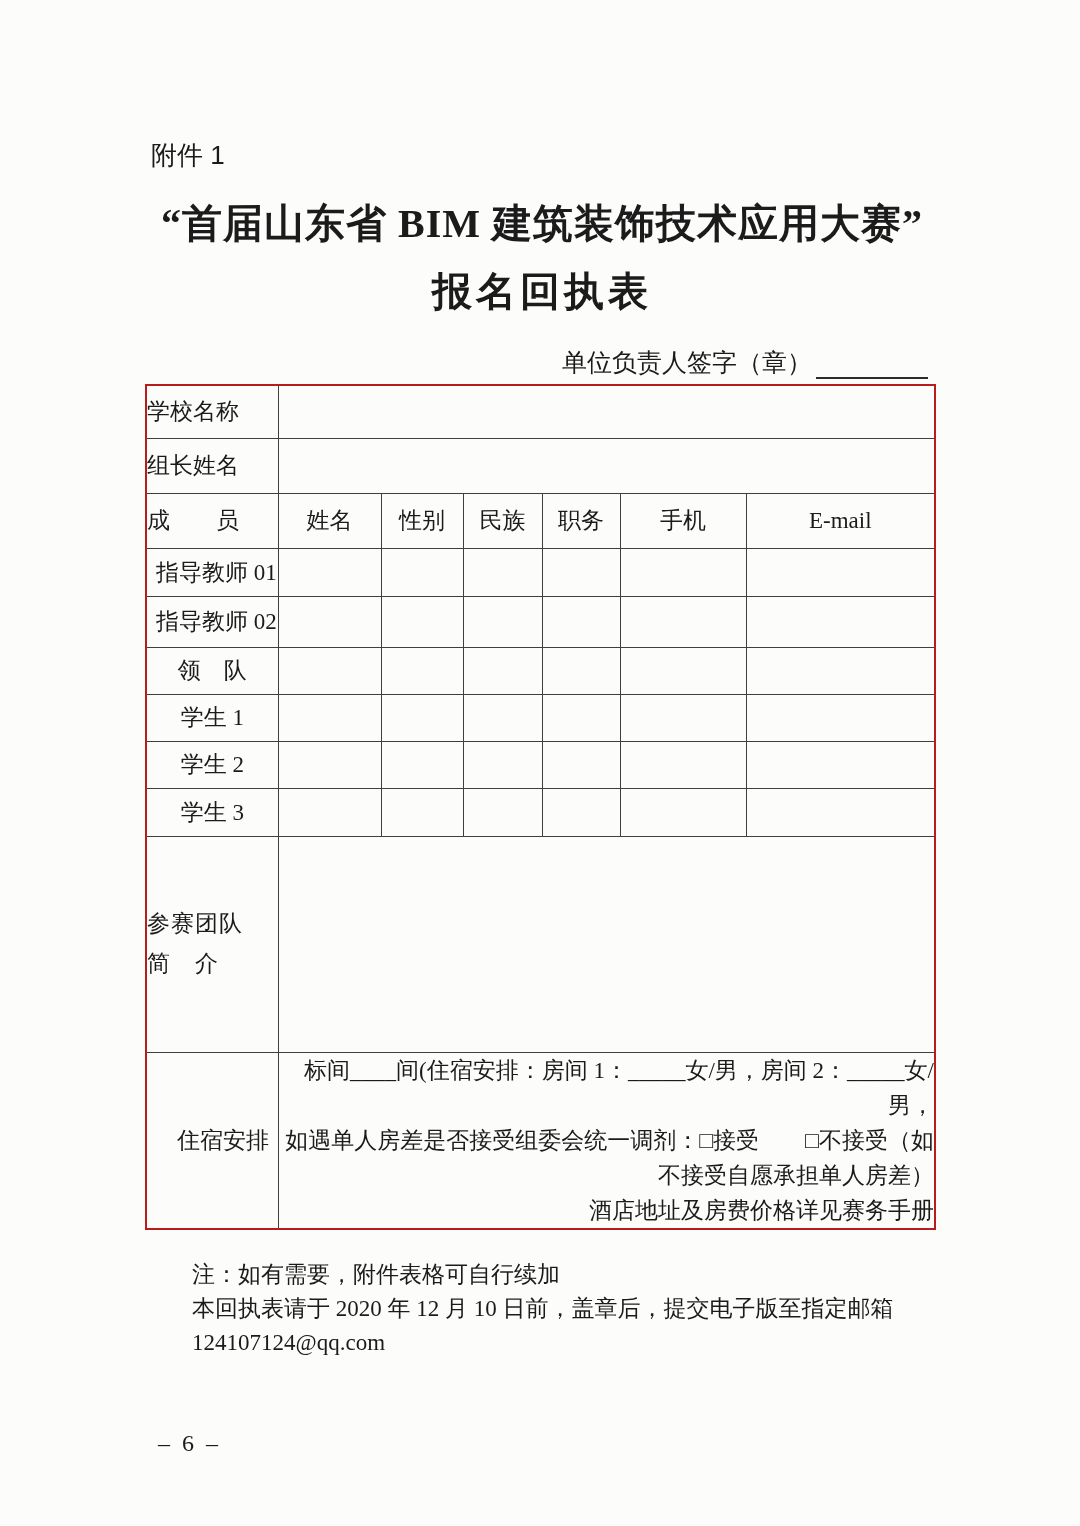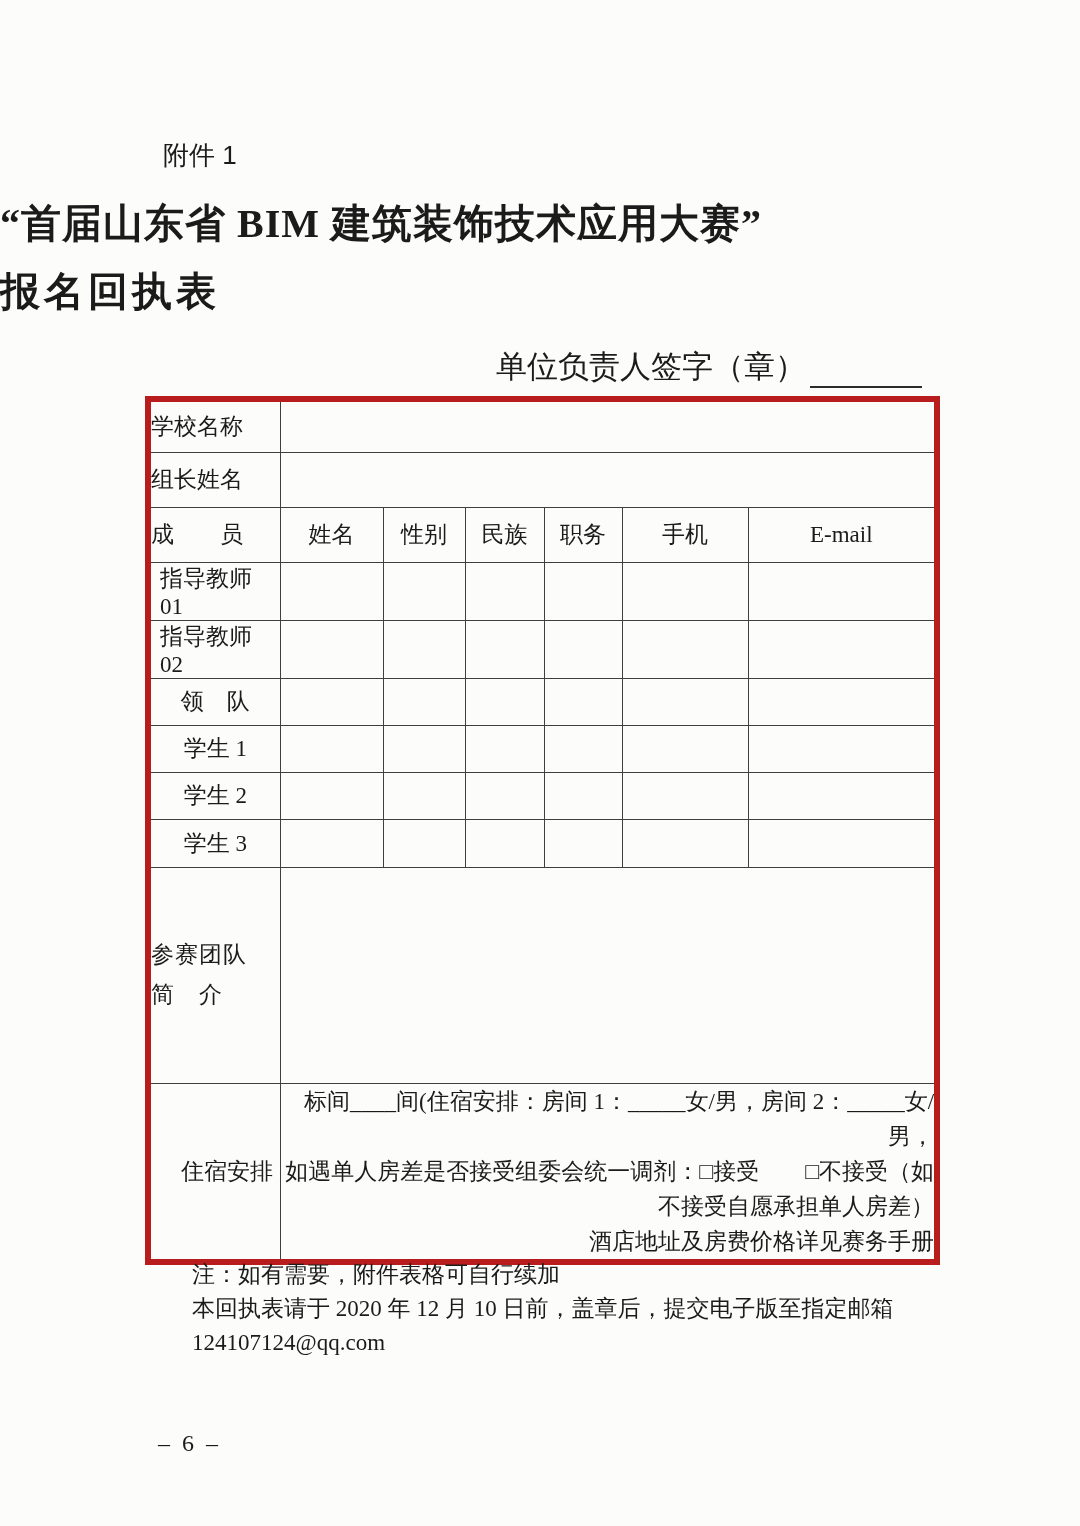--- a/index.html
+++ b/index.html
@@ -9,50 +9,52 @@
     font-family:"Liberation Serif","DejaVu Serif",serif;
   }
   .page{
     position:relative;
     width:1080px;height:1526px;
     background:#fcfcfa;
     color:#1b1b1b;
     overflow:hidden;
   }
   .attachment{
-    position:absolute;left:163px;top:138px;
+    position:absolute;left:151px;top:138px;
     font-size:26px;
     font-family:"Liberation Sans","DejaVu Sans",sans-serif;
   }
   .title-line{
     position:absolute;left:0;width:996px;
+    text-align:center;
     font-size:40px;font-weight:bold;
     letter-spacing:1px;
     margin:0;
+    padding-left:44px;
   }
   .title-line.l1{top:196px;}
   .title-line.l2{top:264px;letter-spacing:4px;}
   .signature-row{
-    position:absolute;top:346px;right:158px;
-    font-size:31px;
+    position:absolute;top:346px;right:152px;
+    font-size:25px;
     white-space:nowrap;
   }
   .sig-blank{
     display:inline-block;
     width:112px;height:25px;
     border-bottom:2px solid #2b2b2b;
     margin-left:4px;
     vertical-align:bottom;
   }
   table.form-table{
-    position:absolute;left:145px;top:396px;
+    position:absolute;left:145px;top:384px;
     border-collapse:collapse;
     table-layout:fixed;
     width:789px;
-    border:6px solid #b91c1c;
+    border:2px solid #b91c1c;
   }
   table.form-table td{
     border:1px solid #3f3f3f;
     font-size:23px;
     color:#1b1b1b;
     padding:0;
     overflow:hidden;
   }
   td.lbl{text-align:left;padding-left:18px;}
   td.lbl.small-pad{padding-left:9px;}

